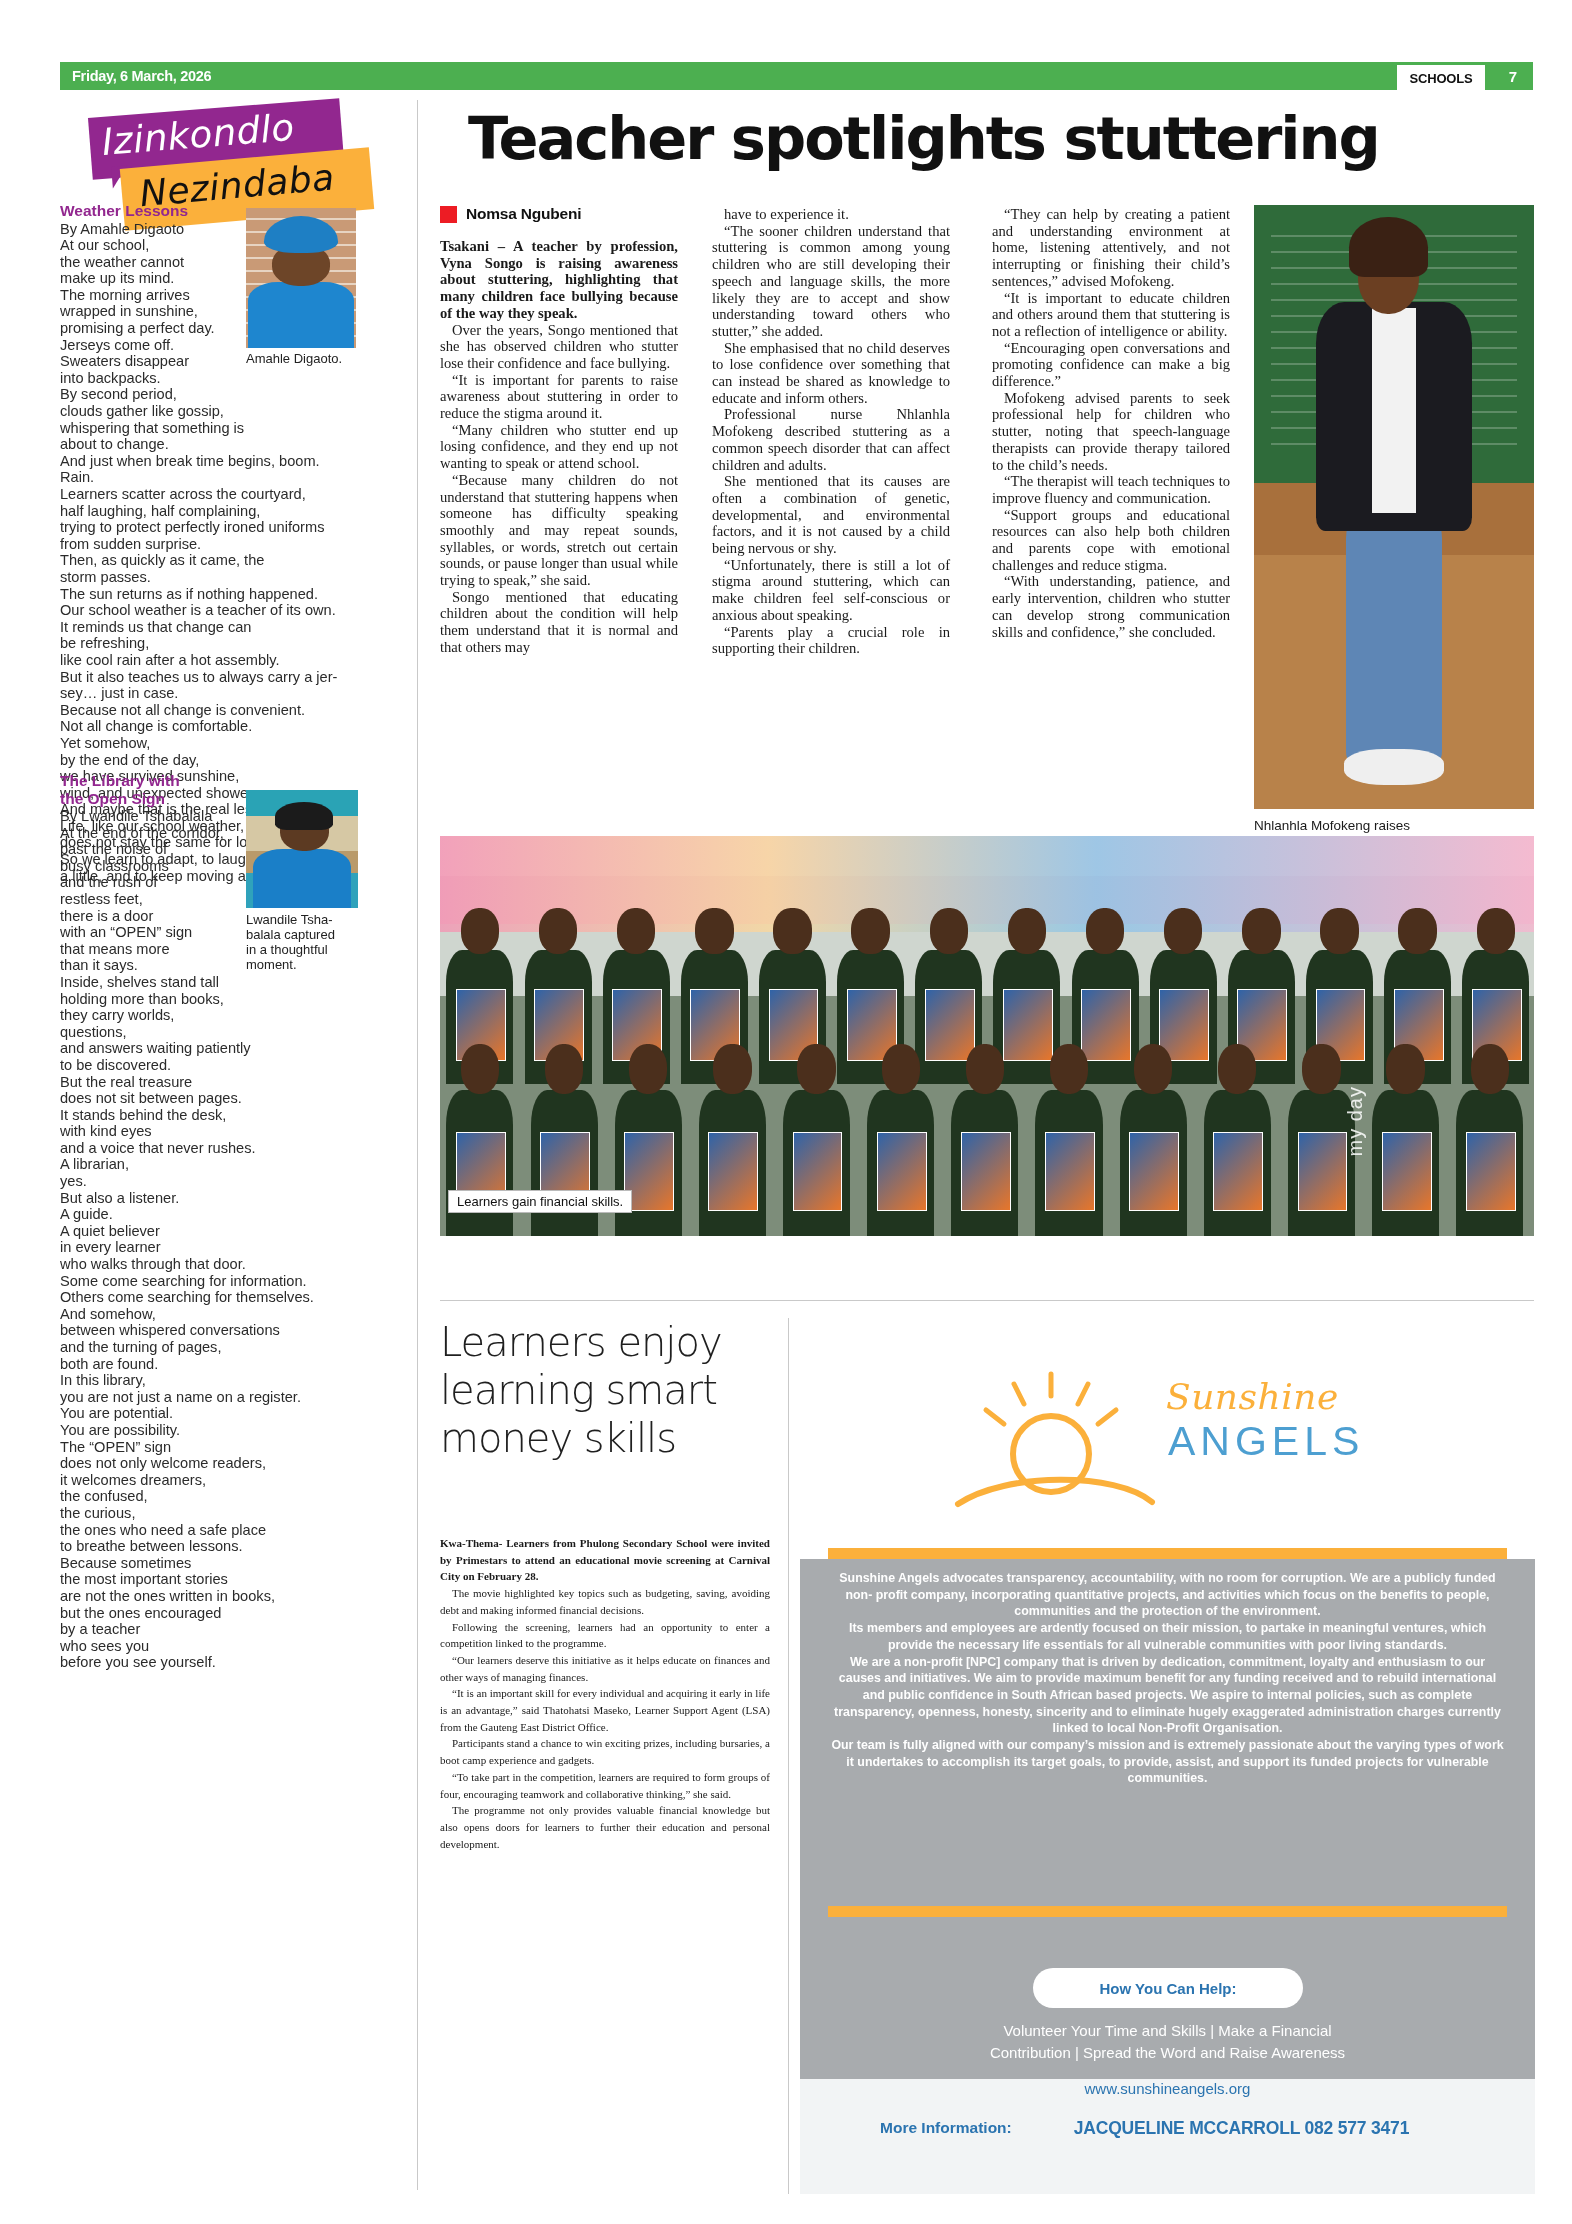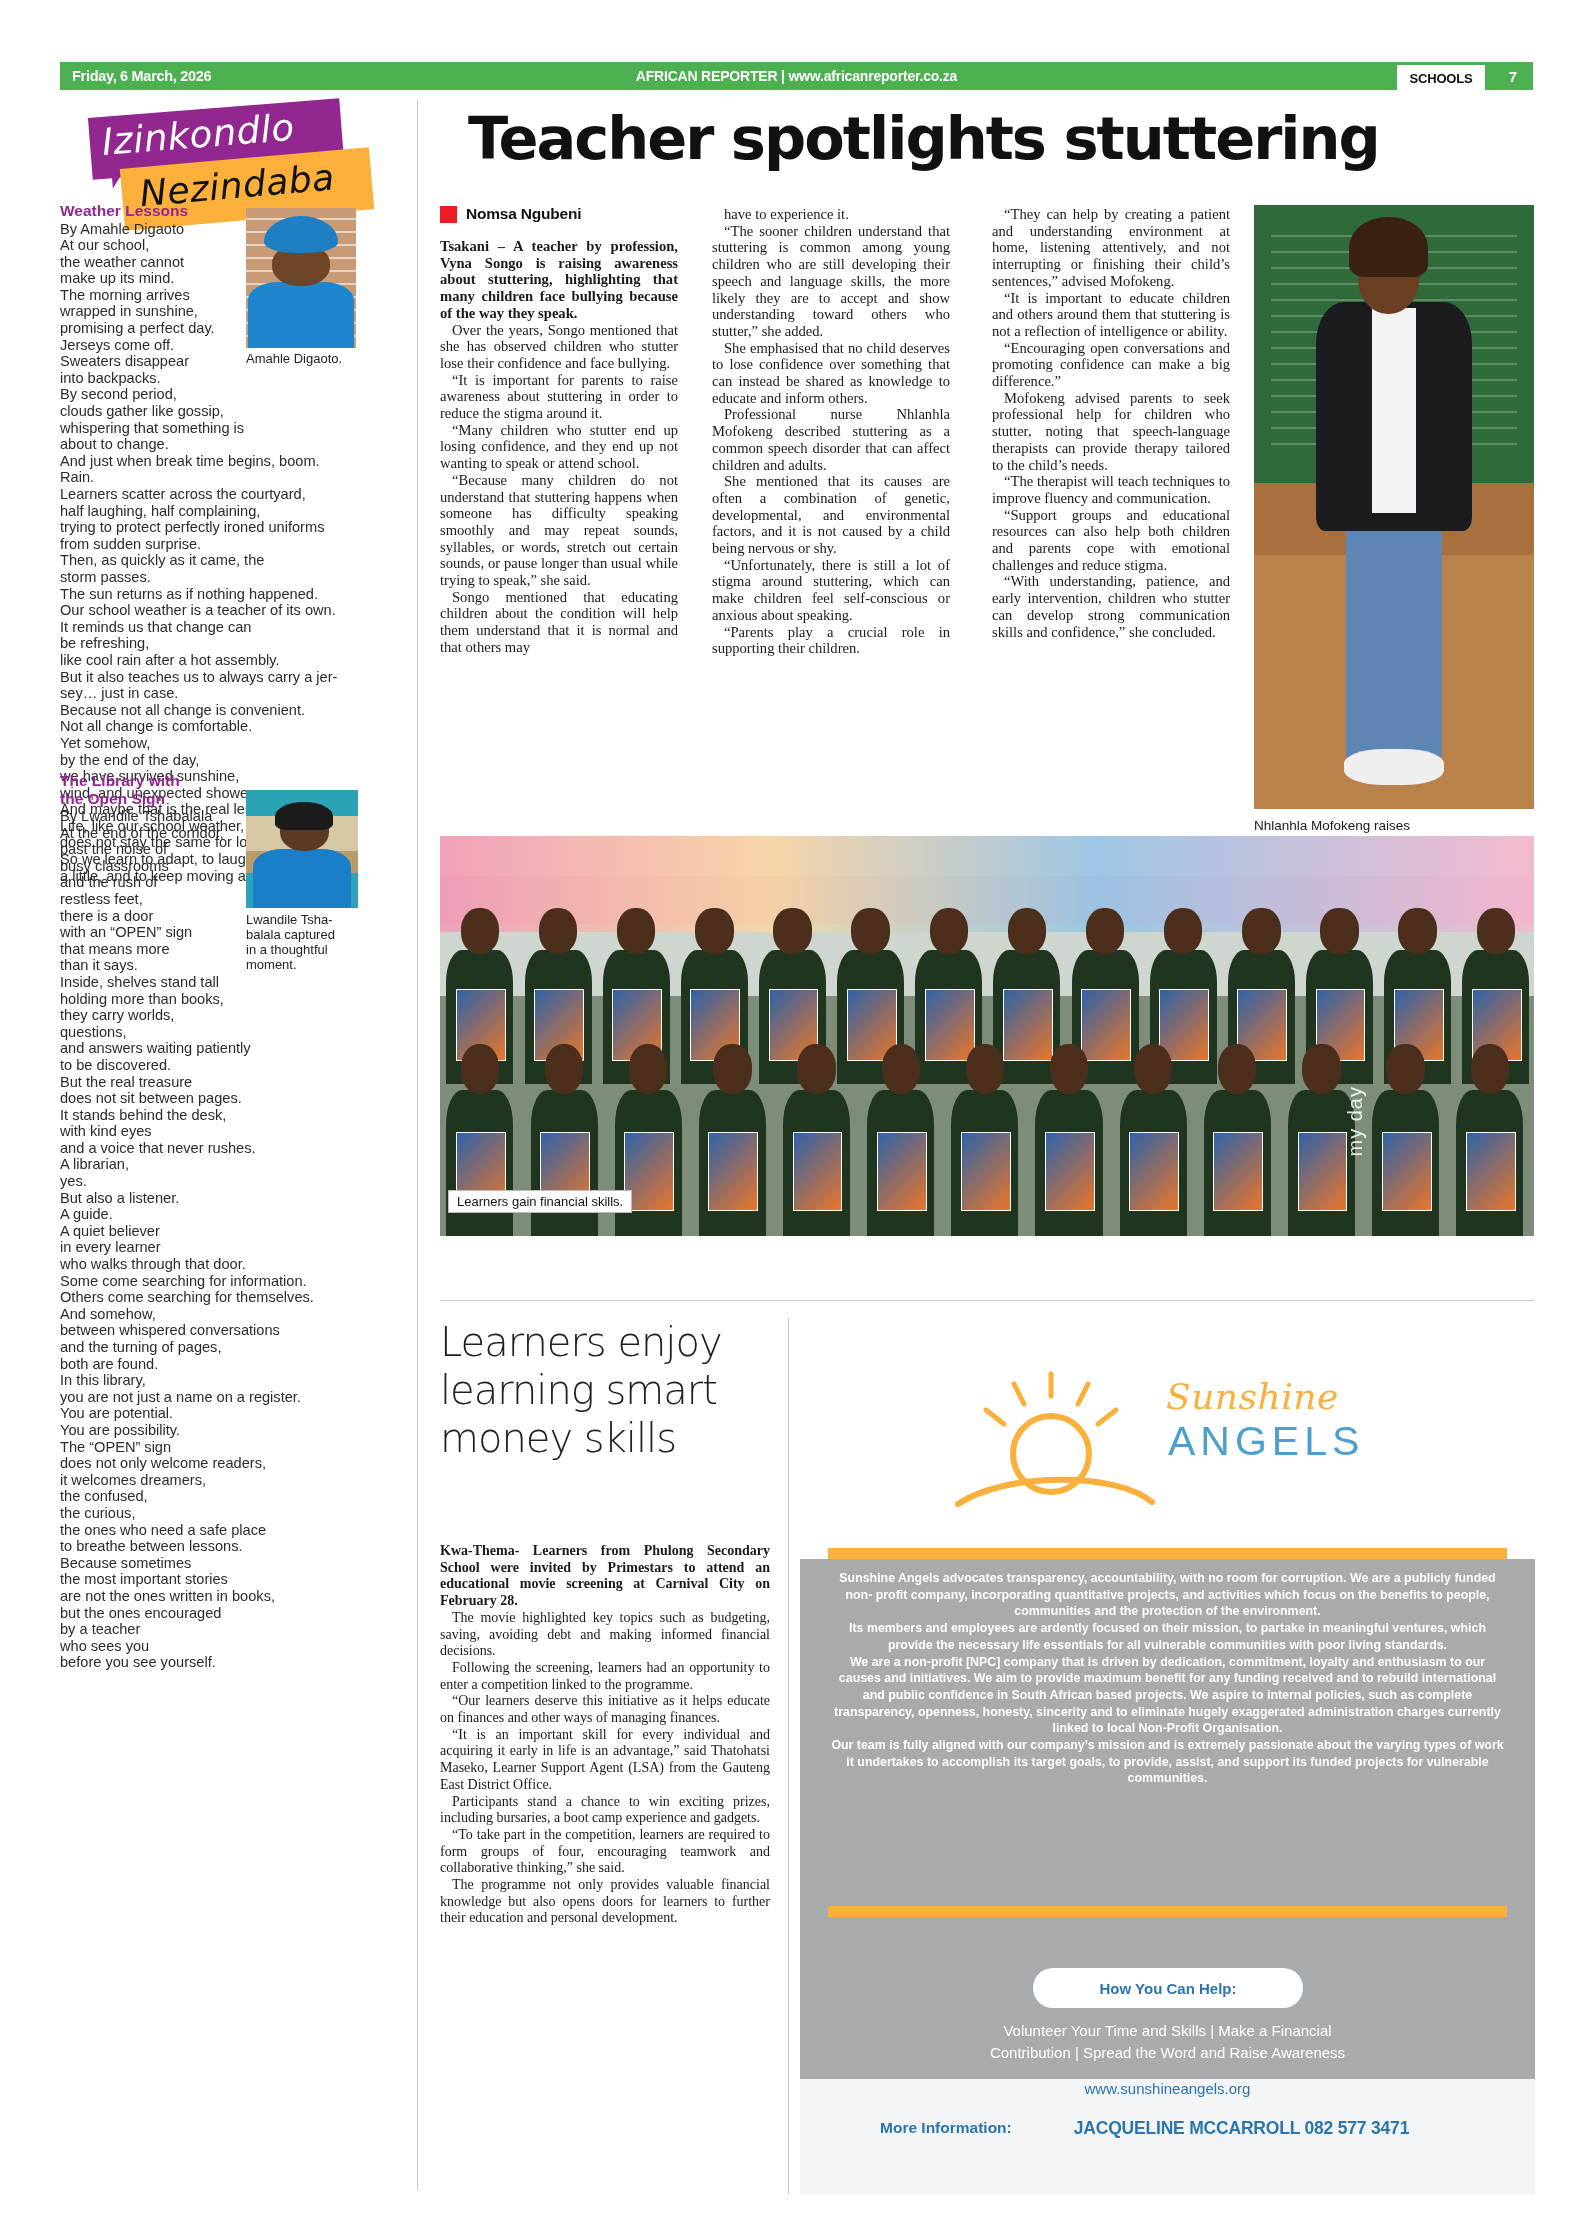--- a/index.html
+++ b/index.html
@@ -81,21 +81,21 @@
   .gp-rowb{position:absolute;left:0;top:52%;width:100%;height:48%;}
   .stud{position:absolute;bottom:0;width:7.3%;height:100%;}
   .stud .hd{position:absolute;left:26%;top:0;width:48%;height:26%;background:#4b2f1c;border-radius:46%;}
   .stud .bd{position:absolute;left:8%;top:24%;width:84%;height:76%;background:#20351f;border-radius:24% 24% 0 0;}
   .stud .bk{position:absolute;left:20%;top:46%;width:60%;height:40%;background:linear-gradient(135deg,#2f63a8,#e8762a);border:1px solid #fff;}
   .gp-cap{position:absolute;left:448px;top:1190px;background:#fff;padding:3px 8px;font-size:13px;color:#111;border:1px solid #bbb;}
   .gp-watermark{position:absolute;right:190px;top:250px;color:#fff;opacity:.85;font-size:20px;transform:rotate(-90deg);transform-origin:right top;letter-spacing:1px;}
 
   
   .ms-head{position:absolute;left:440px;top:1318px;width:320px;font-family:"DejaVu Sans",sans-serif;font-weight:300;font-size:40px;line-height:48px;letter-spacing:-1px;color:#1f1f1f;}
-  .ms-body{position:absolute;left:440px;top:1535px;width:330px;font-family:"Liberation Serif",serif;font-size:14px;line-height:16.7px;color:#1a1a1a;text-align:justify;margin-top:8px;}
+  .ms-body{position:absolute;left:440px;top:1535px;width:330px;font-family:"Liberation Serif",serif;font-size:11px;line-height:16.7px;color:#1a1a1a;text-align:justify;}
   .ms-body p{margin:0;text-indent:12px;}
   .ms-body p.lead{font-weight:bold;text-indent:0;}
   .ms-divider{position:absolute;left:788px;top:1318px;width:1px;height:876px;background:#c9c9c9;}
   .art-divider{position:absolute;left:440px;top:1300px;width:1094px;height:1px;background:#c9c9c9;}
 
   
   .ad{position:absolute;left:800px;top:1318px;width:735px;height:876px;background:#f2f4f5;overflow:hidden;}
   .ad-top{position:absolute;left:0;top:0;width:100%;height:290px;background:#ffffff;}
   .ad-sun{position:absolute;left:136px;top:44px;width:230px;height:170px;}
   .ad-sun svg{width:100%;height:100%;}
@@ -112,21 +112,20 @@
   .ad-url{position:absolute;left:60px;top:746px;width:615px;text-align:center;font-size:15px;color:#2b74b0;margin-top:16px;}
   .ad-footer{position:absolute;left:38px;top:782px;width:660px;height:56px;background:#f2f4f5;display:flex;align-items:center;}
   .ad-more{margin-left:42px;font-size:15.5px;font-weight:bold;color:#2b74b0;}
   .ad-contact{margin-left:62px;font-size:17.5px;font-weight:bold;color:#2b74b0;letter-spacing:-0.2px;}
 </style>
 </head>
 <body>
 
 <div class="topbar">
   <span class="topbar-date">Friday, 6 March, 2026</span>
-  <span class="topbar-center">AFRICAN REPORTER | www.africanreporter.co.za</span>
   <span class="topbar-section">SCHOOLS</span>
   <span class="topbar-page">7</span>
 </div>
 
 <div class="rail-divider"></div>
 <div class="rail">
 
   <div class="brand-purple">
     <span>Izinkondlo</span>
   </div>

